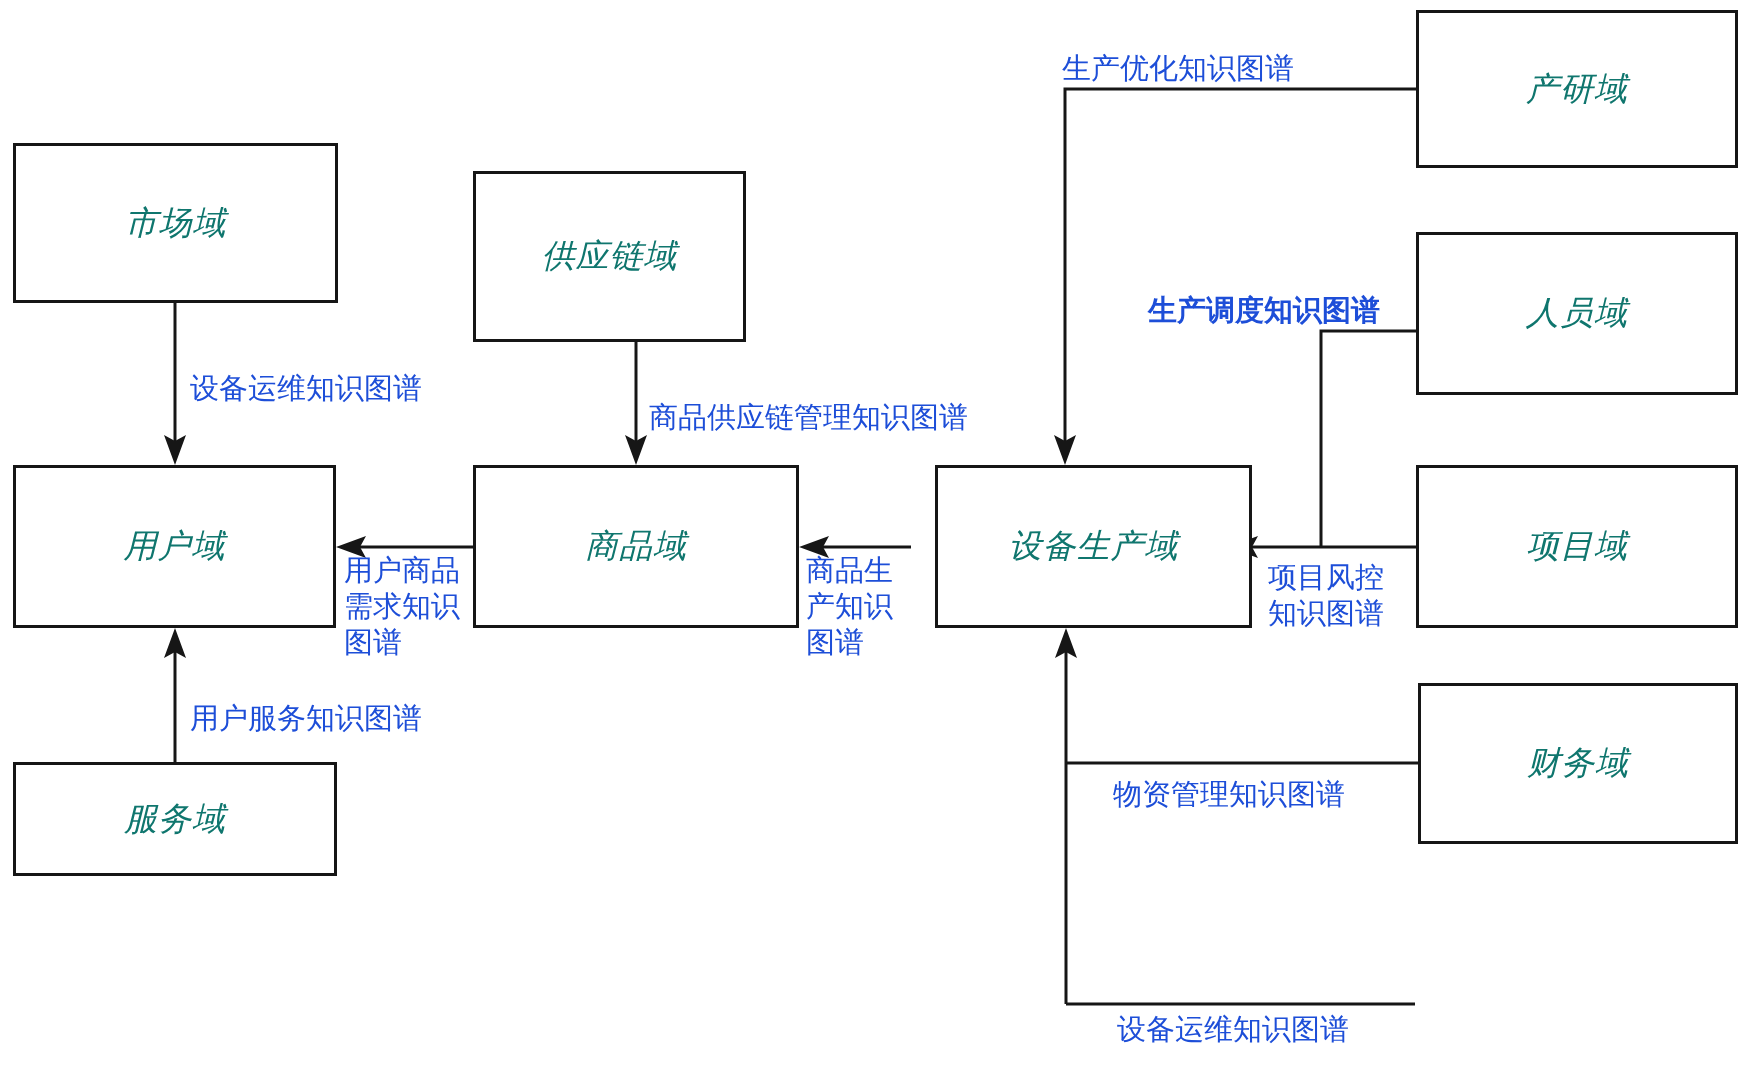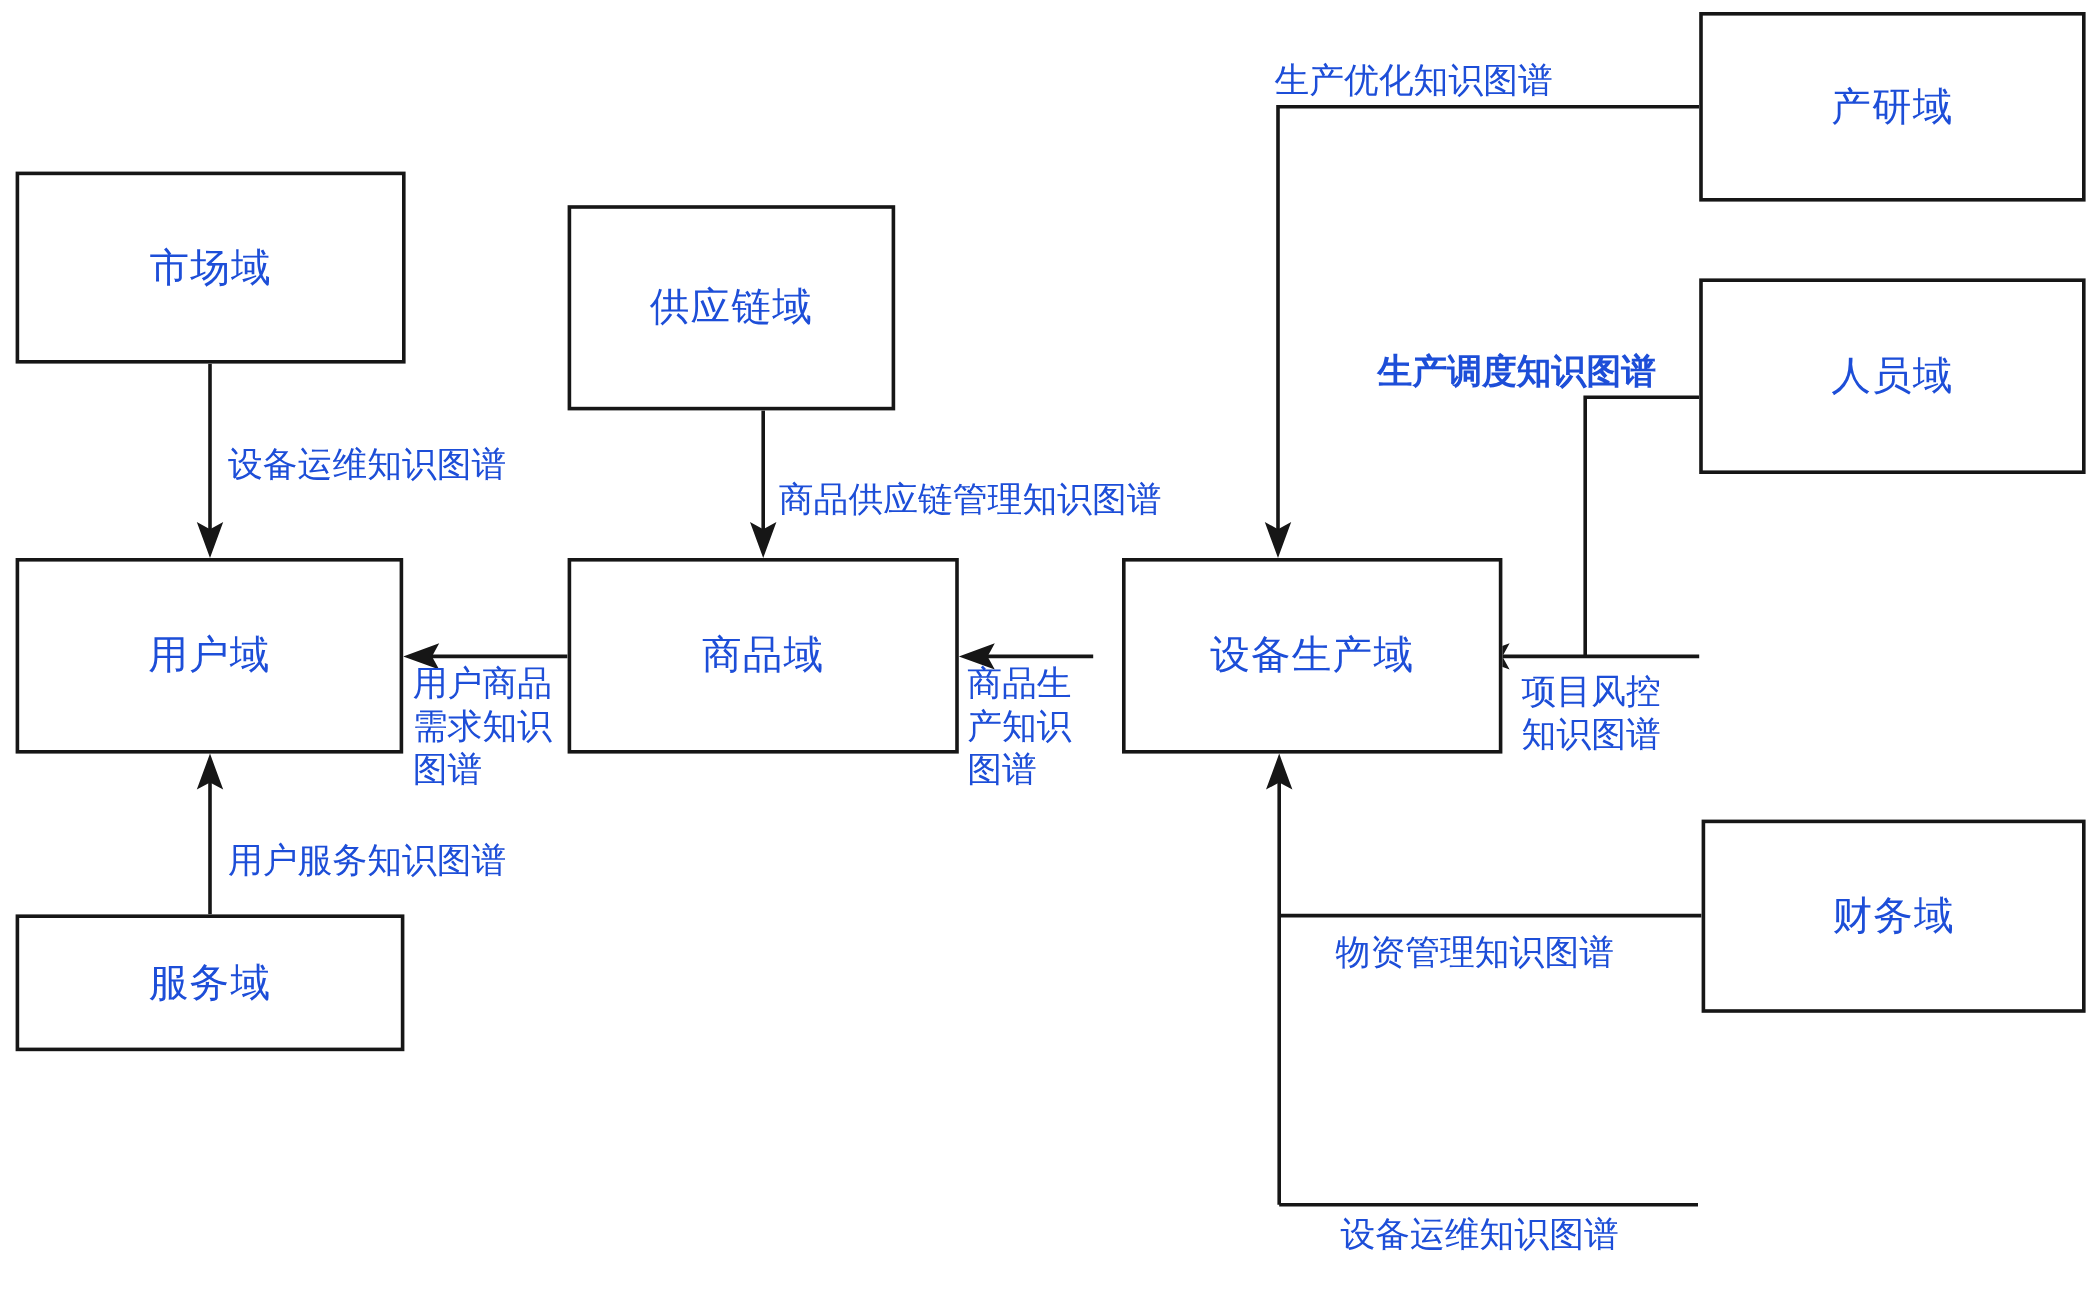--- a/index.html
+++ b/index.html
@@ -17,23 +17,24 @@
   .node{
     position:absolute;
     box-sizing:border-box;
     border:3px solid #161616;
     background:#ffffff;
     display:flex;align-items:center;justify-content:center;
     z-index:2;
   }
   .node-label{
     font-size:33px;
-    color:#1d4ed8;
+    color:#0f766e;
     letter-spacing:1px;
     white-space:nowrap;
+    font-style:italic;
   }
   .edge-label{
     position:absolute;
     font-size:29px;
     line-height:36px;
     color:#1d4ed8;
     white-space:pre-line;
     text-align:left;
     z-index:3;
   }
@@ -90,20 +91,23 @@
   </div>
 
   <div class="node" style="left:473px;top:465px;width:326px;height:163px;">
     <span class="node-label">商品域</span>
   </div>
 
   <div class="node" style="left:935px;top:465px;width:317px;height:163px;">
     <span class="node-label">设备生产域</span>
   </div>
 
+  <div class="node" style="left:1416px;top:465px;width:322px;height:163px;">
+    <span class="node-label">项目域</span>
+  </div>
 
   <div class="node" style="left:1418px;top:683px;width:320px;height:161px;">
     <span class="node-label">财务域</span>
   </div>
 
   <div class="node" style="left:13px;top:762px;width:324px;height:114px;">
     <span class="node-label">服务域</span>
   </div>
 
 

